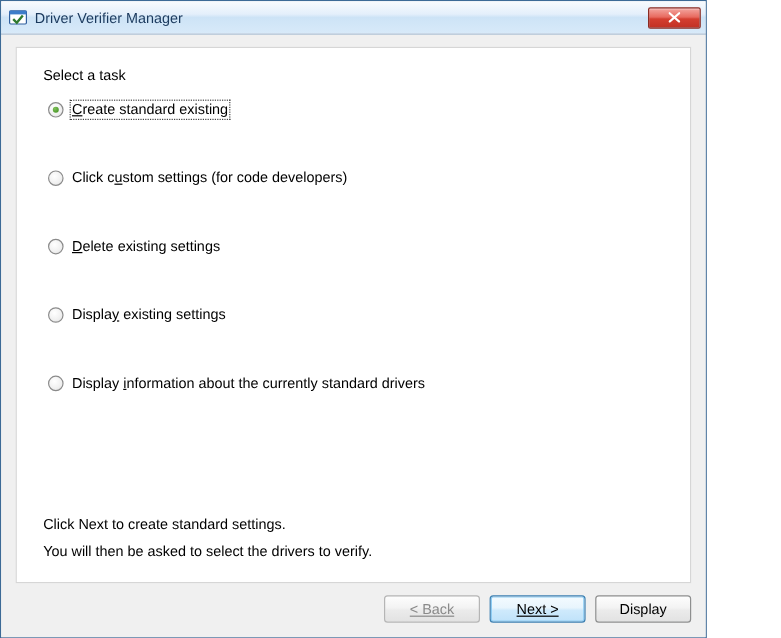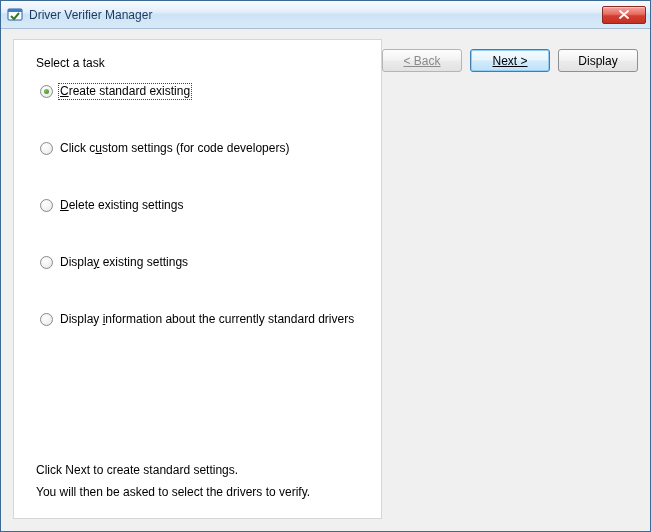--- a/index.html
+++ b/index.html
@@ -4,21 +4,21 @@
 <style>
   * { box-sizing: border-box; }
   html, body {
     margin: 0; padding: 0;
     font-family: "Segoe UI", Tahoma, sans-serif;
     font-size: 12px;
     color: #000;
     background: #fff;
   }
   .window {
-    width: 651px;
+    width: 589px;
     height: 532px;
     border: 1px solid #3c6a96;
     background: #f0f0f0;
     display: flex;
     flex-direction: column;
     position: relative;
     justify-content: flex-end;
   }
   .titlebar {
     height: 28px;
@@ -45,21 +45,21 @@
     border: 1px solid #8a2b22;
     display: flex; align-items: center; justify-content: center;
     cursor: pointer;
     box-shadow: inset 0 1px 0 rgba(255,255,255,0.4);
   }
   .close-btn svg { display:block; }
   .client {
     flex: 1;
     padding: 10px 12px 12px 12px;
     display: flex;
-    flex-direction: row;
+    flex-direction: column;
     background: #f0f0f0;
   }
   .panel {
     flex: 1;
     border: 1px solid #d6d6d6;
     background: #ffffff;
     padding: 16px 22px 14px 22px;
     display: flex;
     flex-direction: column;
   }

